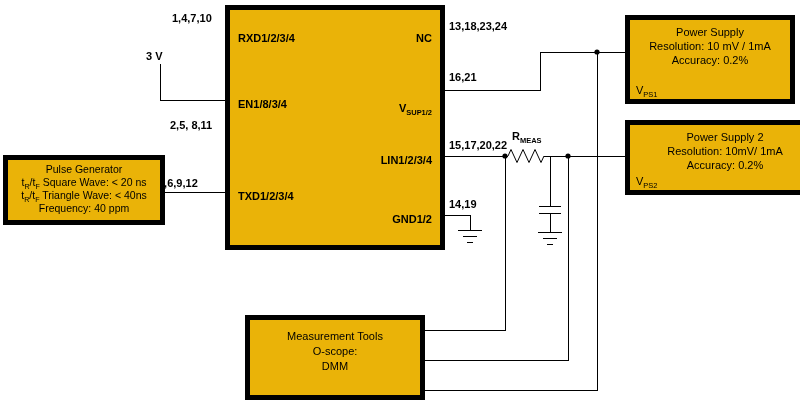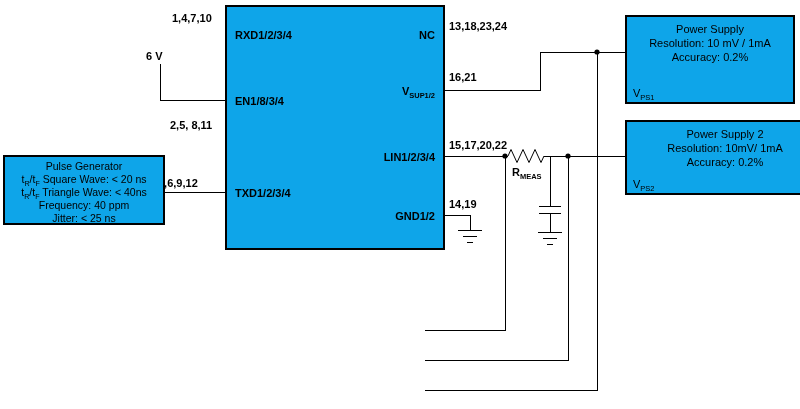--- a/index.html
+++ b/index.html
@@ -1,19 +1,19 @@
 <!DOCTYPE html>
 <html><head>
 <meta charset="utf-8">
 <style>
   html,body{margin:0;padding:0;}
   .canvas{position:relative;width:800px;height:409px;background:#fff;color:#000;
           font-family:"Liberation Sans",sans-serif;overflow:hidden;}
   .wires{position:absolute;left:0;top:0;}
-  .box{position:absolute;border:2px solid #000000;background:#0ea5e9;box-sizing:border-box;}
+  .box{position:absolute;border:5px solid #000000;background:#eab308;box-sizing:border-box;}
   .lbl{position:absolute;white-space:nowrap;font-size:11px;line-height:13px;font-weight:bold;}
   sub{font-size:0.68em;line-height:0;}
   .ic-lbl-r{text-align:right;}
   .pg{font-size:10.5px;line-height:13px;text-align:center;padding-top:3px;}
   .ps{font-size:11px;line-height:14px;text-align:center;padding-top:5px;}
   .mt{font-size:11px;line-height:15px;text-align:center;padding-top:9px;}
   .vlabel{position:absolute;left:6px;bottom:2px;font-size:11px;}
 </style>
 </head>
 <body>
@@ -52,52 +52,56 @@
     <circle cx="505" cy="156" r="2.6" fill="#000" stroke="none"></circle>
     <circle cx="568" cy="156" r="2.6" fill="#000" stroke="none"></circle>
     <circle cx="597" cy="52" r="2.6" fill="#000" stroke="none"></circle>
   </svg>
 
   <div class="box" style="left:225px;top:5px;width:220px;height:245px;">
     <span class="lbl" style="left:8px;top:22px;">RXD1/2/3/4</span>
     <span class="lbl" style="left:8px;top:88px;">EN1/8/3/4</span>
     <span class="lbl" style="left:8px;top:180px;">TXD1/2/3/4</span>
     <span class="lbl ic-lbl-r" style="right:8px;top:22px;padding-left:36px;">NC</span>
-    <span class="lbl ic-lbl-r" style="right:8px;top:78px;text-align:right;"><span>V</span><sub>SUP1/2</sub></span>
+    <span class="lbl ic-lbl-r" style="right:8px;top:92px;text-align:right;"><span>V</span><sub>SUP1/2</sub></span>
     <span class="lbl ic-lbl-r" style="right:8px;top:144px;">LIN1/2/3/4</span>
     <span class="lbl ic-lbl-r" style="right:8px;top:203px;">GND1/2</span>
   </div>
 
   <span class="lbl" style="left:172px;top:12px;">1,4,7,10</span>
   <span class="lbl" style="left:170px;top:119px;">2,5, 8,11</span>
   <span class="lbl" style="left:158px;top:177px;">3,6,9,12</span>
   <span class="lbl" style="left:449px;top:20px;">13,18,23,24</span>
   <span class="lbl" style="left:449px;top:71px;">16,21</span>
   <span class="lbl" style="left:449px;top:139px;">15,17,20,22</span>
   <span class="lbl" style="left:449px;top:198px;">14,19</span>
 
-  <span class="lbl" style="left:146px;top:50px;">6 V</span>
-  <span class="lbl" style="left:512px;top:130px;margin-top:36px;"><span>R</span><sub>MEAS</sub></span>
+  <span class="lbl" style="left:146px;top:50px;">3 V</span>
+  <span class="lbl" style="left:512px;top:130px;"><span>R</span><sub>MEAS</sub></span>
 
   <div class="box pg" style="left:3px;top:155px;width:162px;height:70px;">
     <div>Pulse Generator</div>
     <div><span>t</span><sub>R</sub><span>/t</span><sub>F</sub><span> Square Wave: &lt; 20 ns</span></div>
     <div><span>t</span><sub>R</sub><span>/t</span><sub>F</sub><span> Triangle Wave: &lt; 40ns</span></div>
     <div>Frequency: 40 ppm</div>
-    <div>Jitter: &lt; 25 ns</div>
   </div>
 
   <div class="box ps" style="left:625px;top:15px;width:170px;height:89px;">
     <div>Power Supply</div>
     <div>Resolution: 10 mV / 1mA</div>
     <div>Accuracy: 0.2%</div>
     <span class="vlabel"><span>V</span><sub>PS1</sub></span>
   </div>
 
   <div class="box ps" style="left:625px;top:120px;width:200px;height:75px;">
     <div>Power Supply 2</div>
     <div>Resolution: 10mV/ 1mA</div>
     <div>Accuracy: 0.2%</div>
     <span class="vlabel"><span>V</span><sub>PS2</sub></span>
   </div>
 
+  <div class="box mt" style="left:245px;top:315px;width:180px;height:85px;">
+    <div>Measurement Tools</div>
+    <div>O-scope:</div>
+    <div>DMM</div>
+  </div>
 
 </div>
 
 </body></html>

